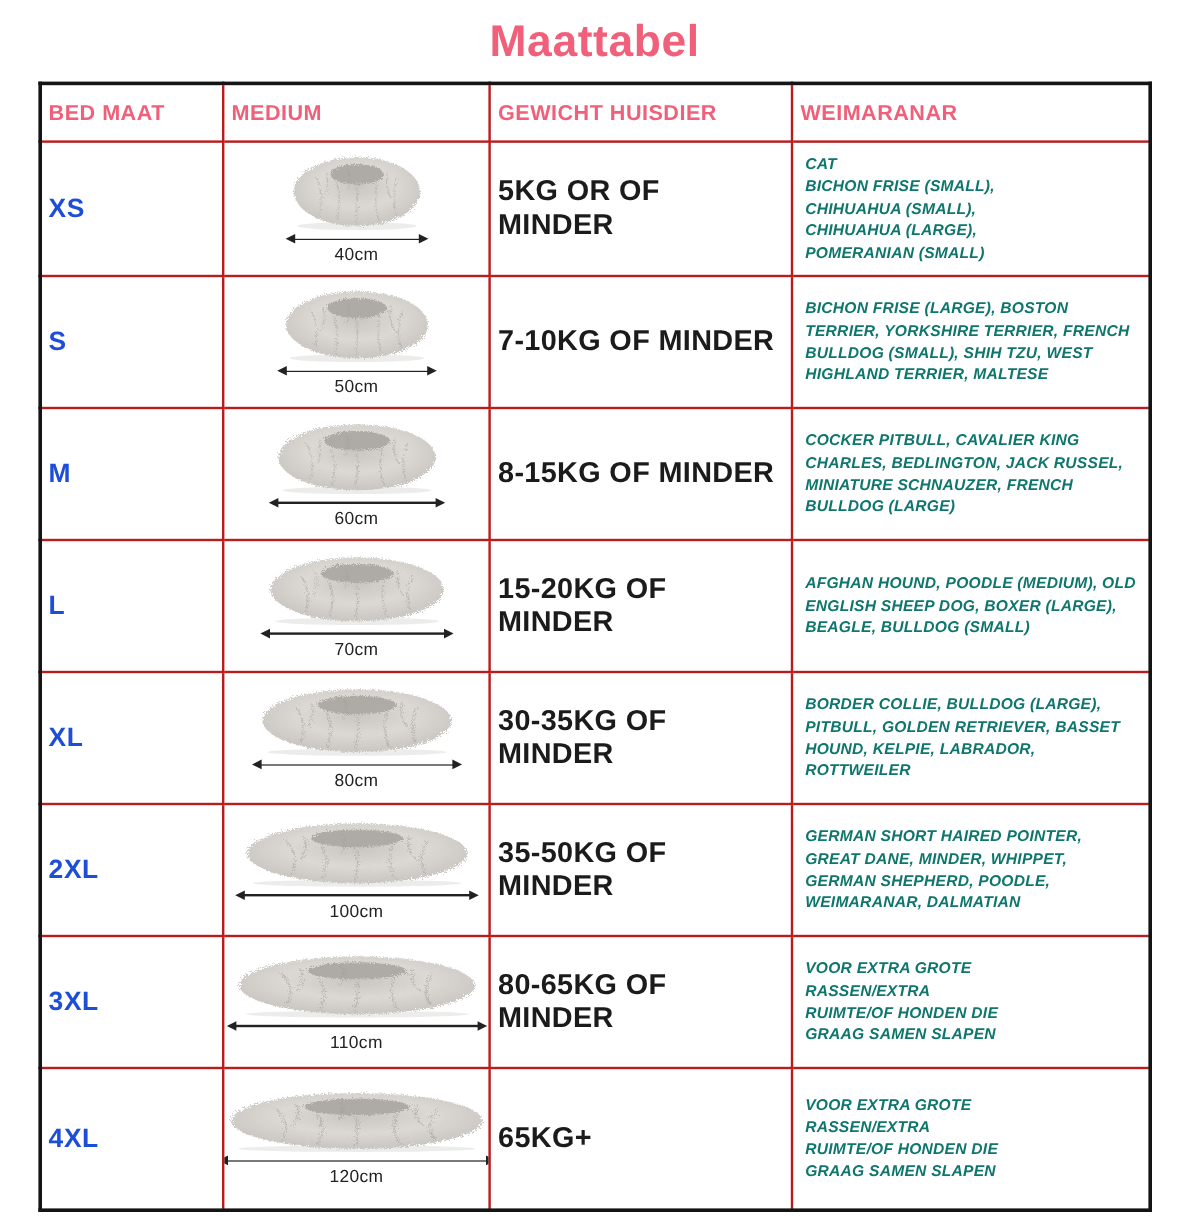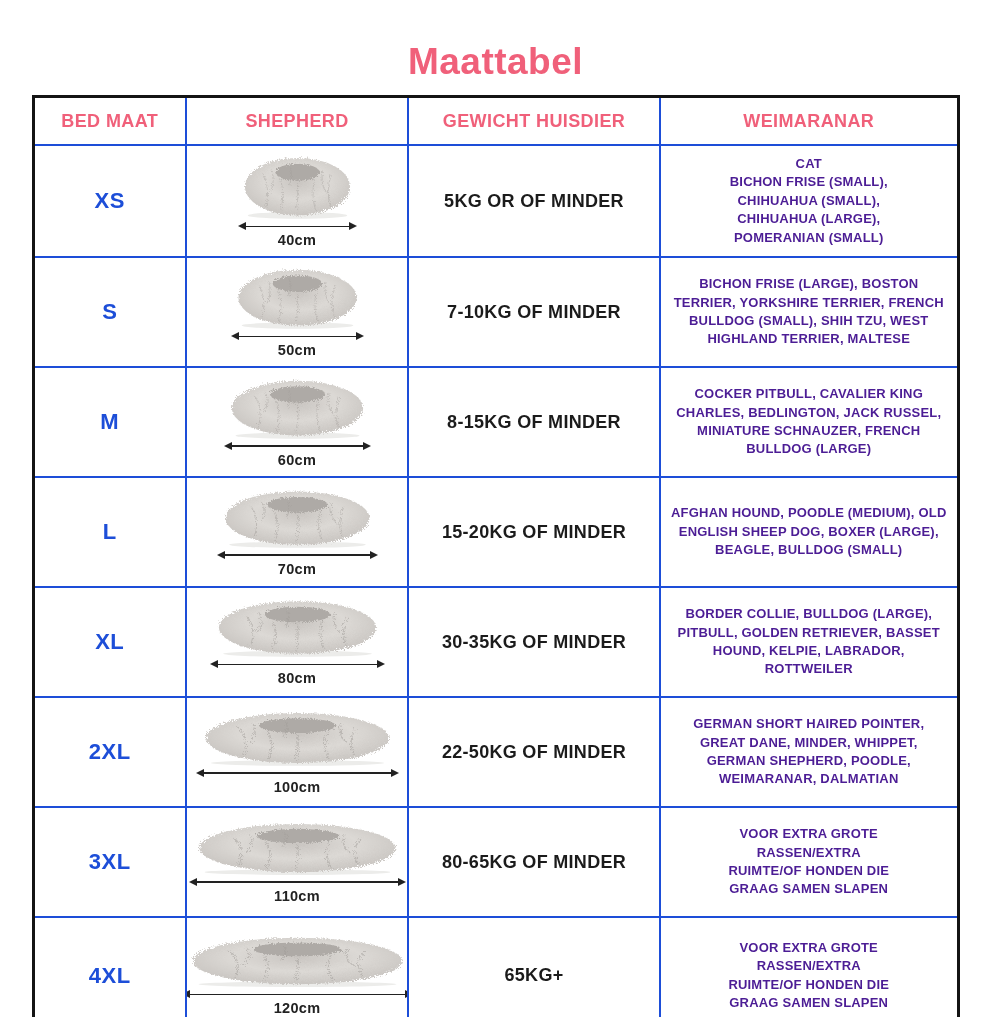--- a/index.html
+++ b/index.html
@@ -9,36 +9,35 @@
     color:#1c1c1c;
     -webkit-font-smoothing:antialiased;
   }
   .page-title{
     text-align:center;
     font-size:37px;
     font-weight:bold;
     letter-spacing:.5px;
     color:#f0607a;
     padding:14px 0 12px 0;
-    margin-top:27px;
   }
   table.size-table{
     border-collapse:collapse;
     table-layout:fixed;
     width:925px;
     margin:0 auto;
     border:3px solid #141414;
   }
   col.c-size{width:153px;}
   col.c-bed{width:222px;}
   col.c-weight{width:252px;}
   col.c-breeds{width:298px;}
   th,td{
-    border:2px solid #1d4ed8;
-    text-align:center;
+    border:2px solid #b91c1c;
+    text-align:left;
     vertical-align:middle;
     padding:4px 6px;
     overflow:hidden;
   }
   thead th{
     height:38px;
     font-size:18px;
     font-weight:bold;
     letter-spacing:.4px;
     color:#f0607a;
@@ -58,28 +57,28 @@
   .measure .line{
     position:absolute;left:6px;right:6px;top:3.5px;height:1.6px;background:#222;
   }
   .measure::before,.measure::after{
     content:"";position:absolute;top:0;width:0;height:0;
     border-top:4.5px solid transparent;border-bottom:4.5px solid transparent;
   }
   .measure::before{left:0;border-right:8px solid #222;}
   .measure::after{right:0;border-left:8px solid #222;}
   .cm-label{
-    font-size:14.5px;font-weight:bold;color:#222;margin-top:1px;letter-spacing:.3px;
+    font-size:14.5px;font-weight:normal;color:#222;margin-top:1px;letter-spacing:.3px;
   }
   td.weight-cell{
-    font-size:18px;font-weight:bold;letter-spacing:.3px;color:#1b1b1b;
+    font-size:24px;font-weight:bold;letter-spacing:.3px;color:#1b1b1b;
   }
   td.breeds-cell{
     font-size:13px;font-weight:bold;line-height:1.42;letter-spacing:.2px;
-    color:#4c1d95;white-space:pre-line;padding:4px 10px;
+    color:#0f766e;white-space:pre-line;padding:4px 10px;font-style:italic;
   }
   .svg-defs{position:absolute;width:0;height:0;overflow:hidden;}
 </style>
 </head>
 <body>
 
 <svg class="svg-defs" aria-hidden="true">
   <defs>
     <filter id="fluffF" x="-15%" y="-15%" width="130%" height="130%">
       <feTurbulence type="fractalNoise" baseFrequency="0.85" numOctaves="2" seed="7" result="n"></feTurbulence>
@@ -98,21 +97,21 @@
 <table class="size-table">
   <colgroup>
     <col class="c-size">
       <col class="c-bed">
       <col class="c-weight">
       <col class="c-breeds">
   </colgroup>
   <thead>
     <tr>
       <th>BED MAAT</th>
-      <th>SHEPHERD</th>
+      <th>MEDIUM</th>
       <th>GEWICHT HUISDIER</th>
       <th>WEIMARANAR</th>
     </tr>
   </thead>
   <tbody id="table-body">
       <tr>
         <td class="size-cell">XS</td>
         <td class="bed-cell">
           <div class="bed-stack">
             <svg class="bed" width="113" height="68" viewBox="0 0 200 104" preserveAspectRatio="none">
@@ -285,21 +284,21 @@
                   <path d="M88,24 Q92,38 86,52"></path>
                 </g>
               </g>
             </svg>
             <div class="measure" style="width:203px">
               <div class="line"></div>
             </div>
             <div class="cm-label">100cm</div>
           </div>
         </td>
-        <td class="weight-cell">22-50KG OF MINDER</td>
+        <td class="weight-cell">35-50KG OF MINDER</td>
         <td class="breeds-cell">GERMAN SHORT HAIRED POINTER, GREAT DANE, MINDER, WHIPPET, GERMAN SHEPHERD, POODLE, WEIMARANAR, DALMATIAN</td>
       </tr>
       <tr>
         <td class="size-cell">3XL</td>
         <td class="bed-cell">
           <div class="bed-stack">
             <svg class="bed" width="211" height="57" viewBox="0 0 200 104" preserveAspectRatio="none">
               <ellipse cx="100" cy="97" rx="88" ry="5" fill="#ececea"></ellipse>
               <g filter="url(#fluffF)">
                 <ellipse cx="100" cy="53" rx="93" ry="44" fill="url(#bedG)"></ellipse>

